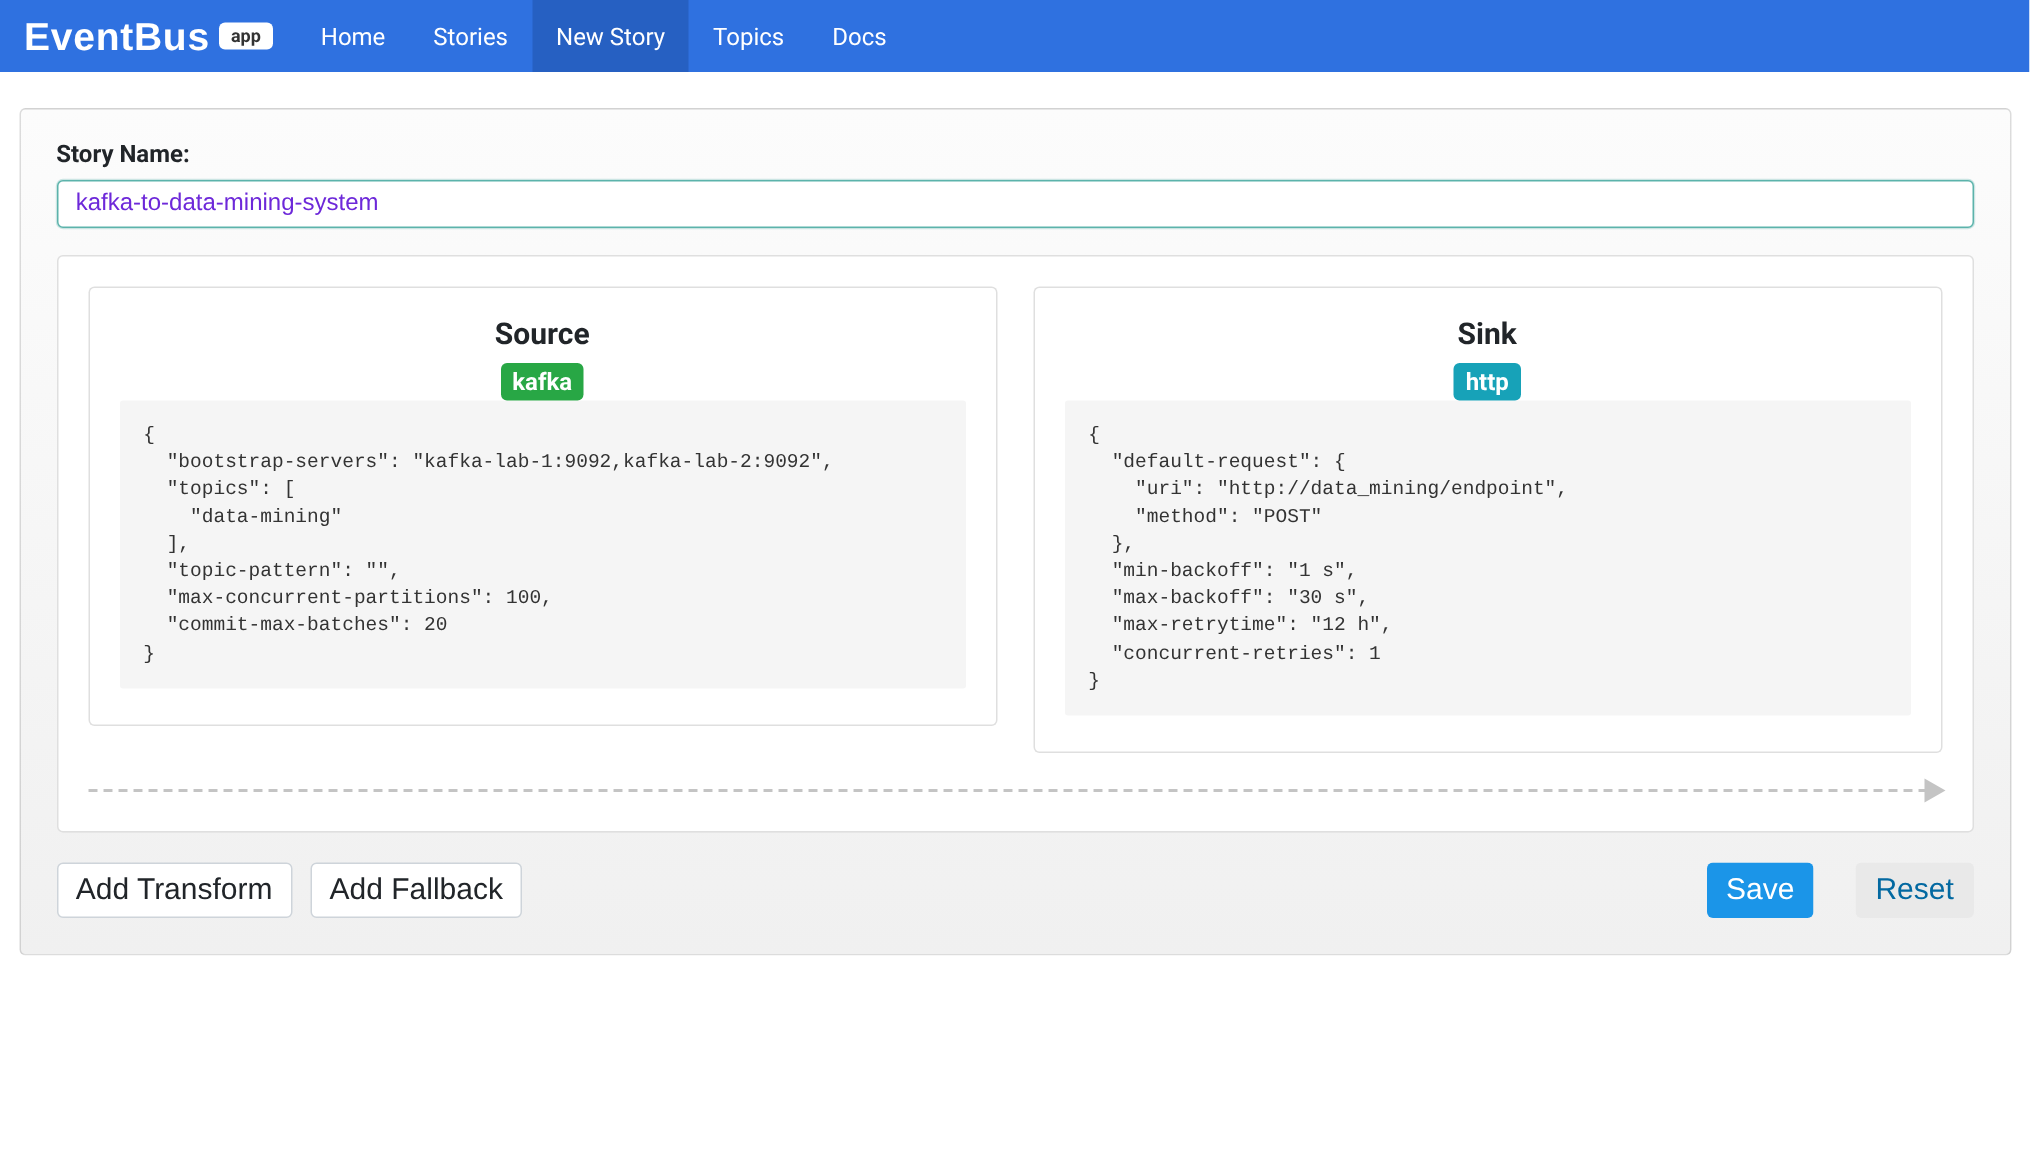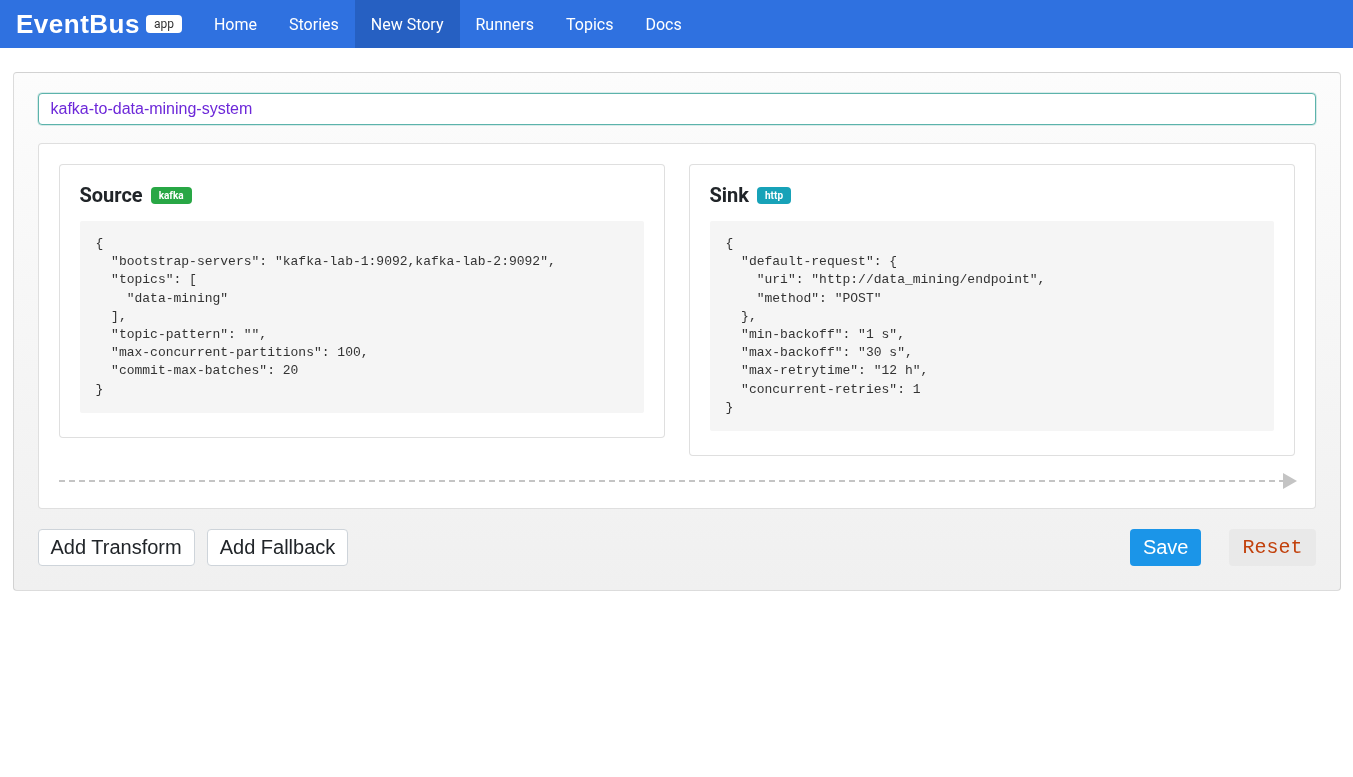--- a/index.html
+++ b/index.html
@@ -27,21 +27,21 @@
       font-size: 26px;
       font-weight: 700;
       letter-spacing: 0.5px;
     }
     .brand-badge {
       background: #fff;
       color: #333;
       border-radius: 4px;
       padding: 2px 8px;
       font-size: 12px;
-      font-weight: 400;
+      font-weight: 700;
     }
     .nav-items {
       display: flex;
       height: 100%;
       margin-left: 8px;
     }
     .nav-item {
       color: #fff;
       padding: 0 16px;
       display: flex;
@@ -108,26 +108,26 @@
       border: 1px solid rgba(0,0,0,0.125);
       border-radius: 4px;
       padding: 18px 20px 24px 20px;
     }
     .card-title {
       font-size: 20px;
       font-weight: 700;
       display: flex;
       align-items: center;
       gap: 8px;
-      margin-bottom: 14px;
+      flex-direction: column;
     }
     .badge {
       display: inline-block;
       padding: 3px 8px;
-      font-size: 10px;
+      font-size: 16px;
       font-weight: 700;
       border-radius: 4px;
       color: #fff;
       vertical-align: middle;
     }
     .badge-success { background: #28a745; }
     .badge-info { background: #17a2b8; }
     .code-block {
       background: #f5f5f5;
       padding: 14px 16px;
@@ -173,47 +173,46 @@
       background: #fff;
       border-color: #ced4da;
       color: #212529;
     }
     .btn-primary {
       background: #1b95e8;
       color: #fff;
     }
     .btn-light {
       background: #e9e9e9;
-      color: #c2410c;
-      font-family: Liberation Mono, monospace;
+      color: #0369a1;
     }
     .btn-group-left { display:flex; gap:12px; }
     .btn-group-right { display:flex; gap:28px; }
   </style>
 </head>
 <body>
 
 <nav class="navbar">
   <div class="navbar-brand">
     <span class="brand-logo">EventBus</span>
     <span class="brand-badge">app</span>
   </div>
   <div class="nav-items">
     <div class="nav-item">Home</div>
     <div class="nav-item">Stories</div>
     <div class="nav-item active">New Story</div>
-    <div class="nav-item">Runners</div>
     <div class="nav-item">Topics</div>
     <div class="nav-item">Docs</div>
   </div>
 </nav>
 
 <div class="container">
   <div class="main-panel">
 
+    <label class="form-label">Story Name:</label>
     <input type="text" class="form-input" value="kafka-to-data-mining-system" style="">
 
     <div class="section-gap">
       <div class="workflow-panel">
         <div class="cards-row">
           <div class="card">
             <div class="card-title">
               <span>Source</span>
               <span class="badge badge-success">kafka</span>
             </div>

